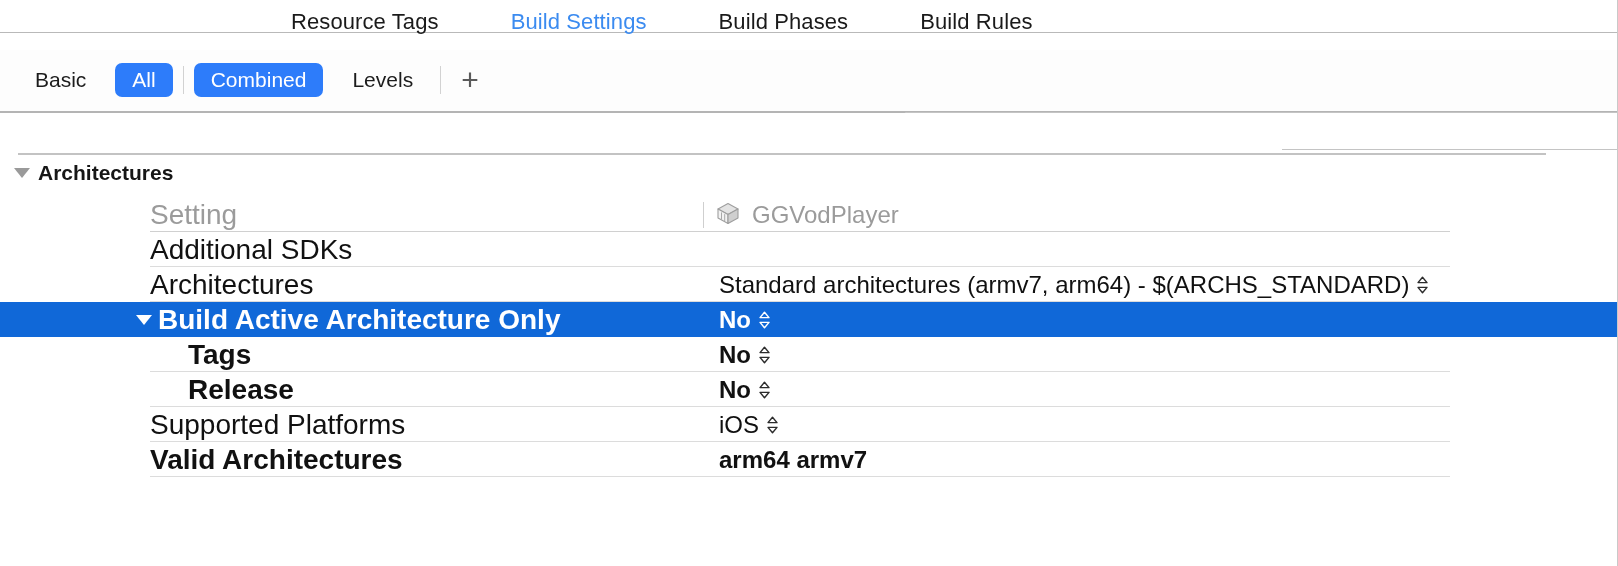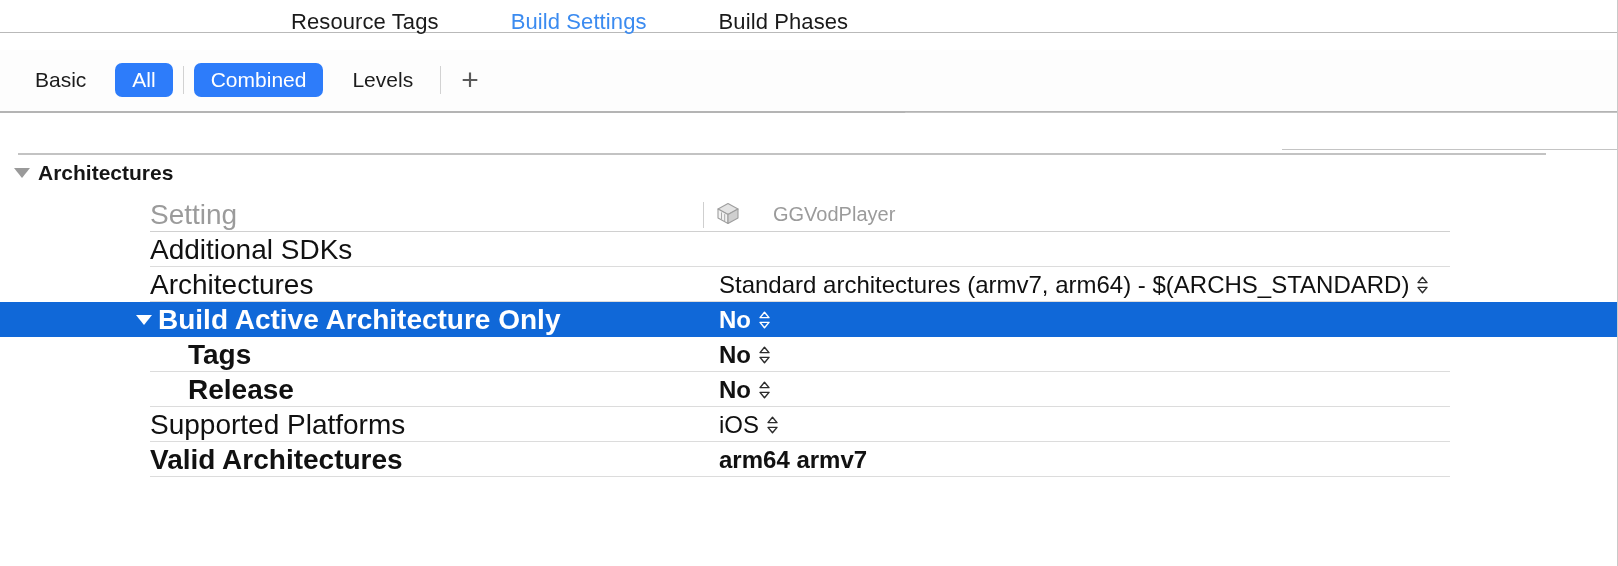--- a/index.html
+++ b/index.html
@@ -226,37 +226,37 @@
     display: flex;
     align-items: center;
     gap: 10px;
   }
   .target-bar {
     width: 1px;
     height: 26px;
     background: #cfcfcf;
   }
   .target-label {
-    font-size: 20px;
+    font-size: 24px;
     color: #9b9b9b;
-    margin-left: 21px;
   }
 
   .stepper { display: inline-block; line-height: 0; }
 </style>
 </head>
 <body>
 
 <div id="app">
 
   <div class="tabbar">
     <div class="tabs" id="tabs-container">
         <div class="tab">Resource Tags</div>
         <div class="tab active">Build Settings</div>
         <div class="tab">Build Phases</div>
+        <div class="tab">Build Rules</div>
       </div>
   </div>
 
   <div class="toolbar">
     <div class="seg" id="seg-container">
         <div class="seg-item">Basic</div>
         <div class="seg-gap"></div>
         <div class="seg-item sel">All</div>
         <div class="vdivider"></div>
         <div class="seg-item sel">Combined</div>

